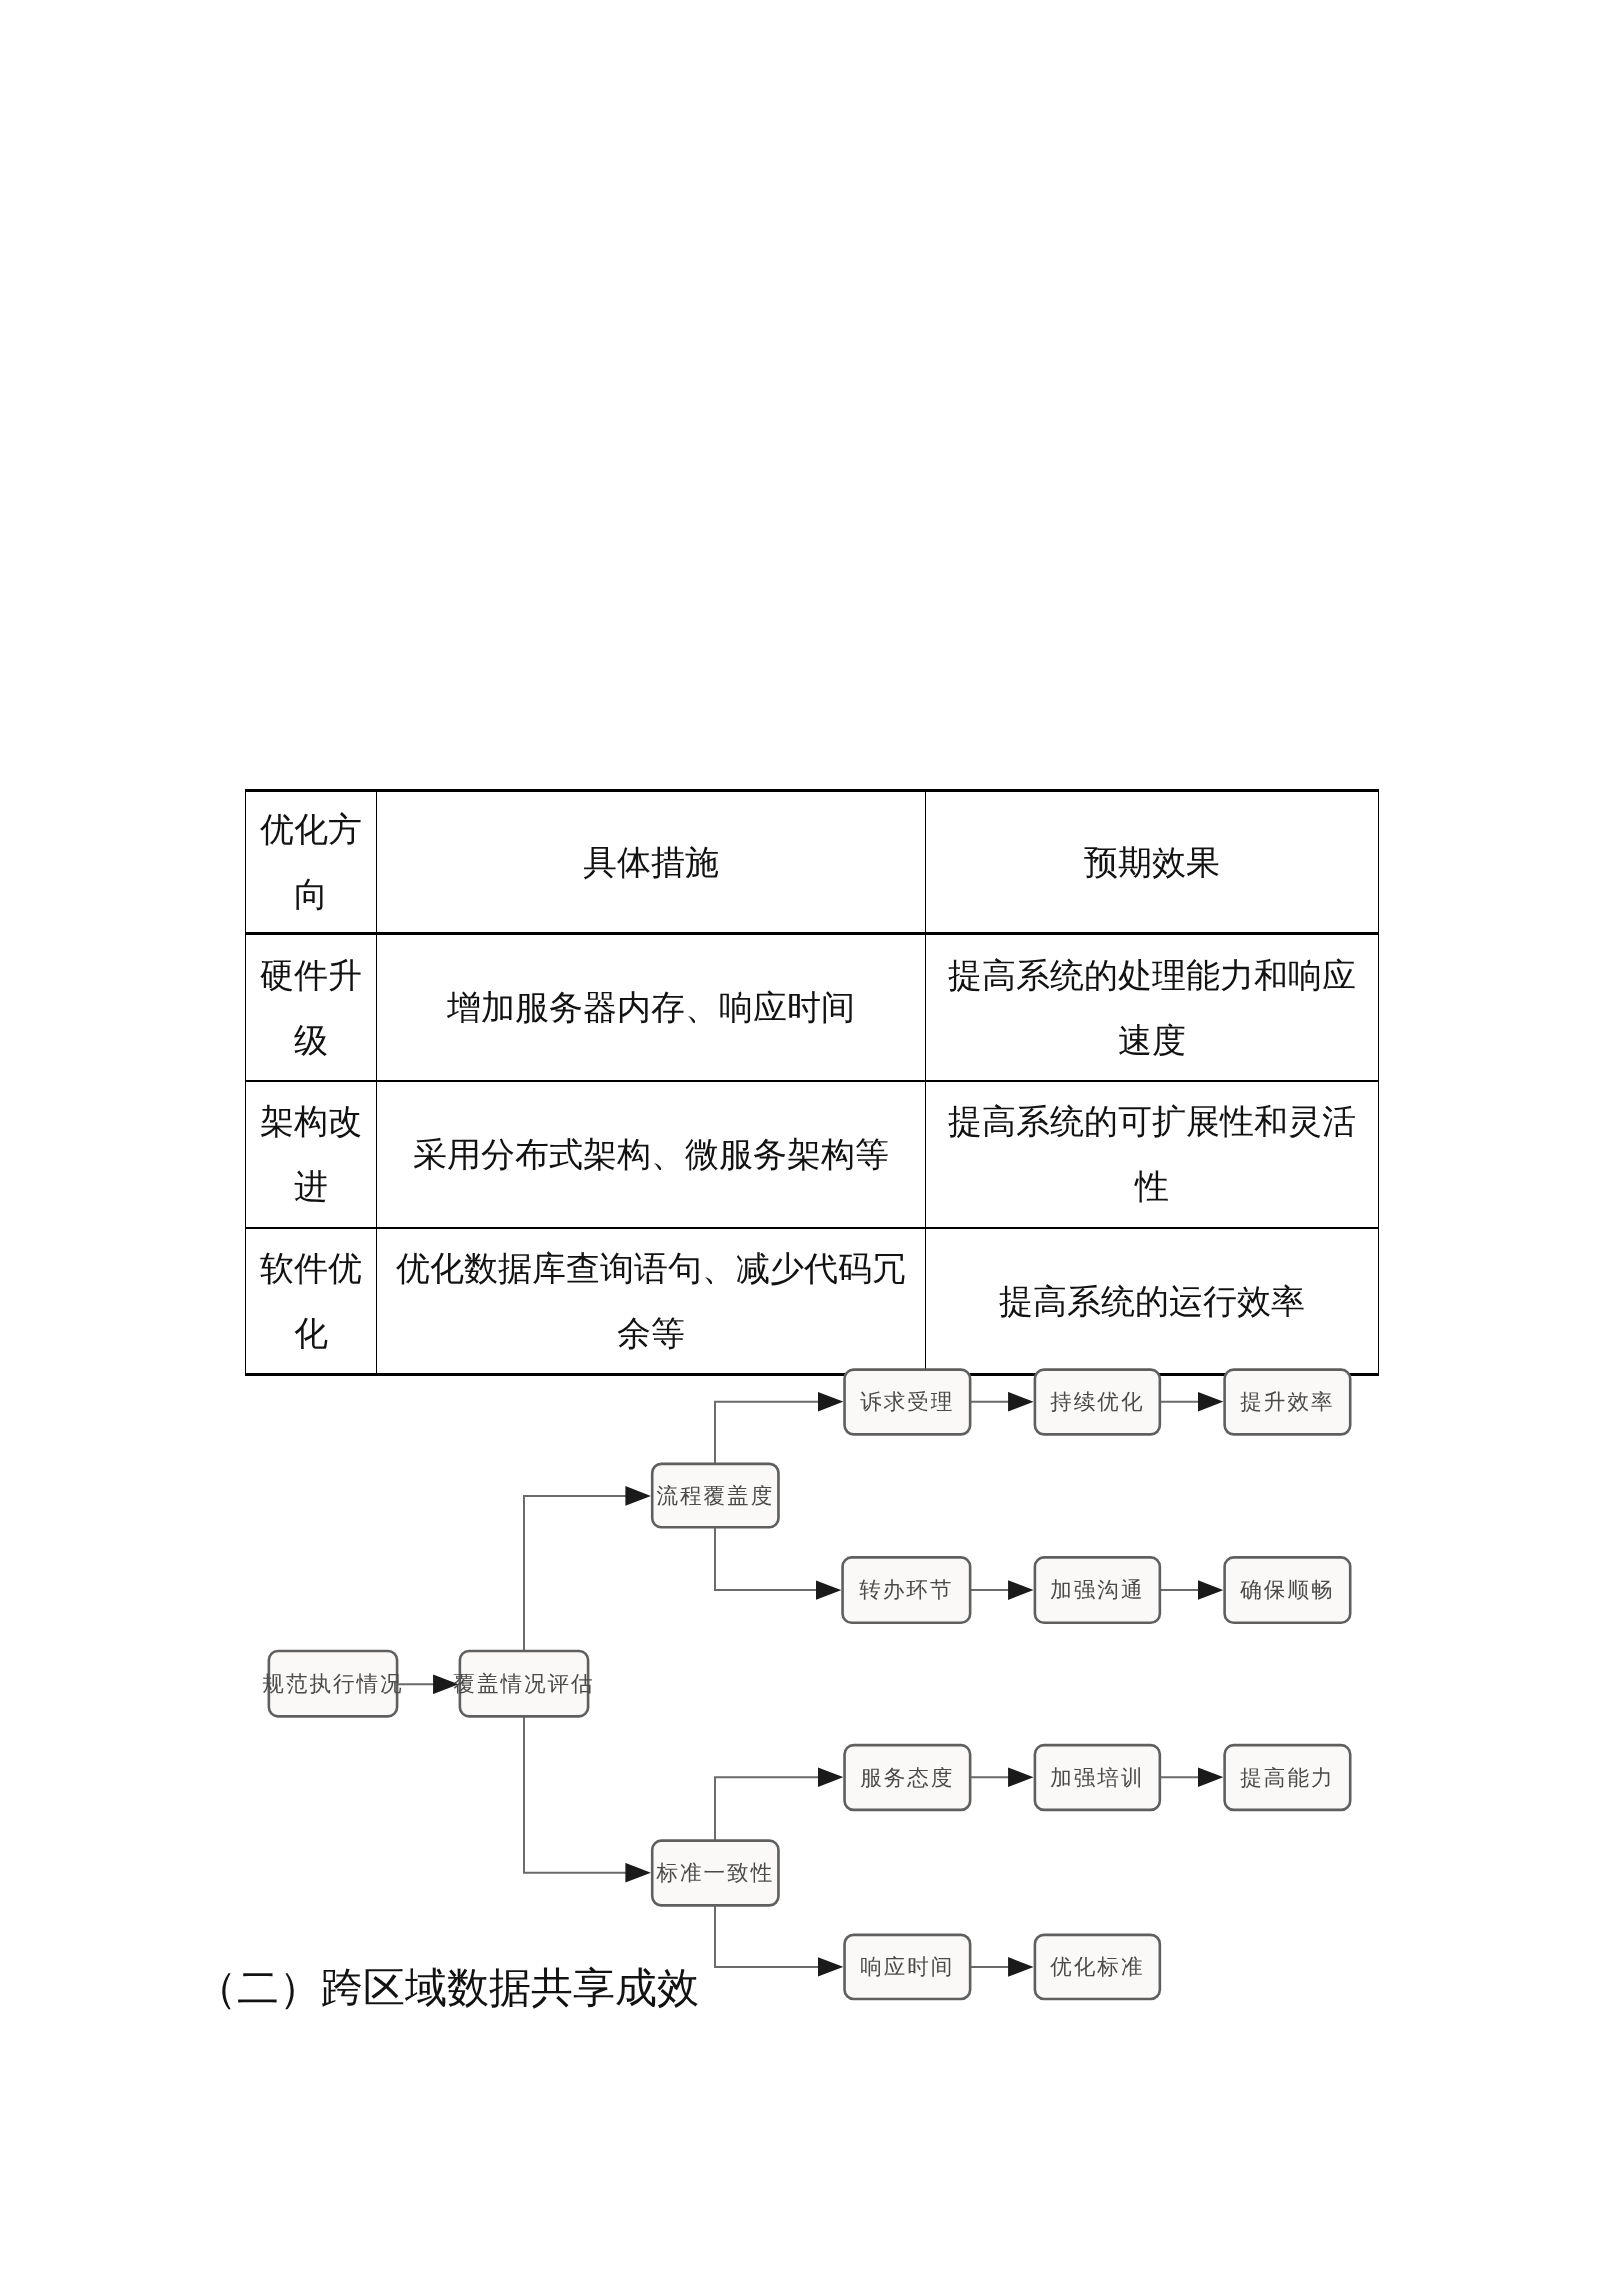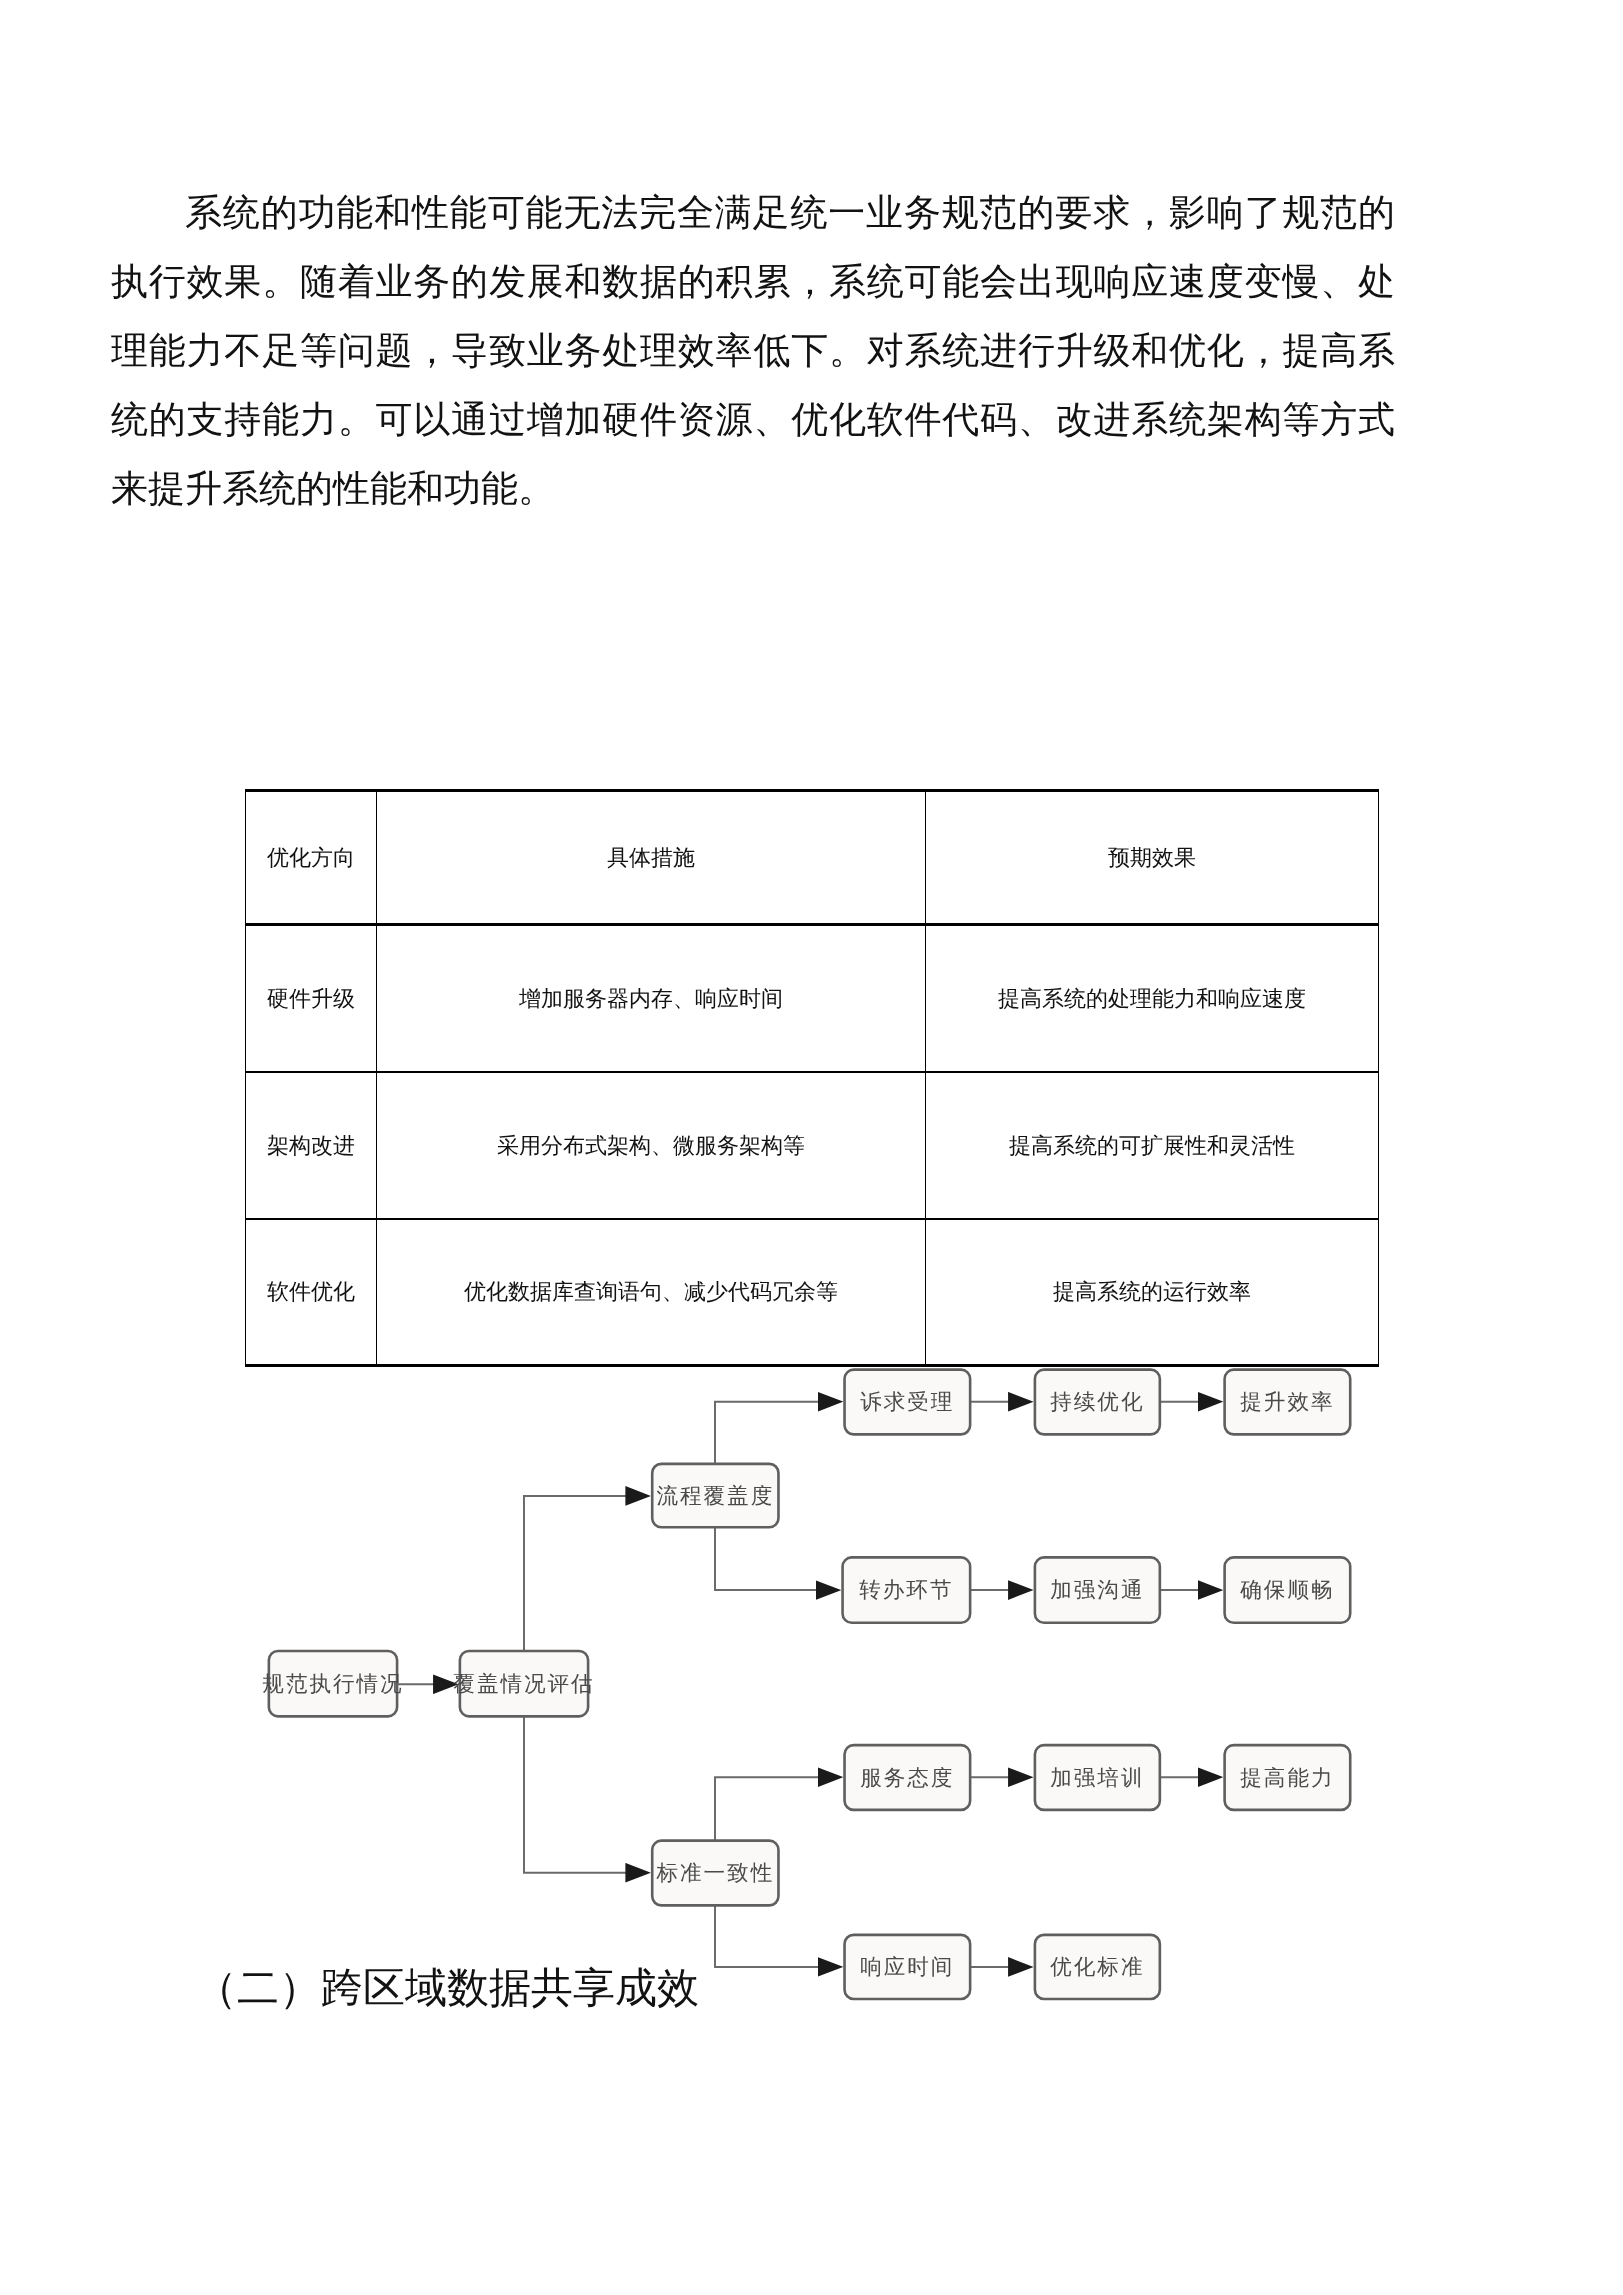--- a/index.html
+++ b/index.html
@@ -22,21 +22,21 @@
     color:#121212;
   }
   #para1{top:178px;}
   #para2{top:523px;}
   table.opt{
     position:absolute;
     left:245px;top:789px;
     width:1134px;
     border-collapse:collapse;
     table-layout:fixed;
-    font-size:22px;
+    font-size:34px;
     color:#121212;
   }
   table.opt col.c1{width:131px;}
   table.opt col.c3{width:453px;}
   table.opt th,table.opt td{
     border-left:1.3px solid #000;
     border-right:1.3px solid #000;
     font-weight:normal;
     text-align:center;
     vertical-align:middle;
@@ -60,21 +60,20 @@
     line-height:52px;
     text-indent:2em;
     color:#121212;
   }
 </style>
 </head>
 <body>
 
 <div class="page">
 
-  <p class="body-para" id="para1">系统的功能和性能可能无法完全满足统一业务规范的要求，影响了规范的执行效果。随着业务的发展和数据的积累，系统可能会出现响应速度变慢、处理能力不足等问题，导致业务处理效率低下。对系统进行升级和优化，提高系统的支持能力。可以通过增加硬件资源、优化软件代码、改进系统架构等方式来提升系统的性能和功能。</p>
 
 
   <table class="opt">
     <colgroup>
       <col class="c1">
         <col class="c2">
         <col class="c3">
     </colgroup>
     <thead>
       <tr id="opt-head">

